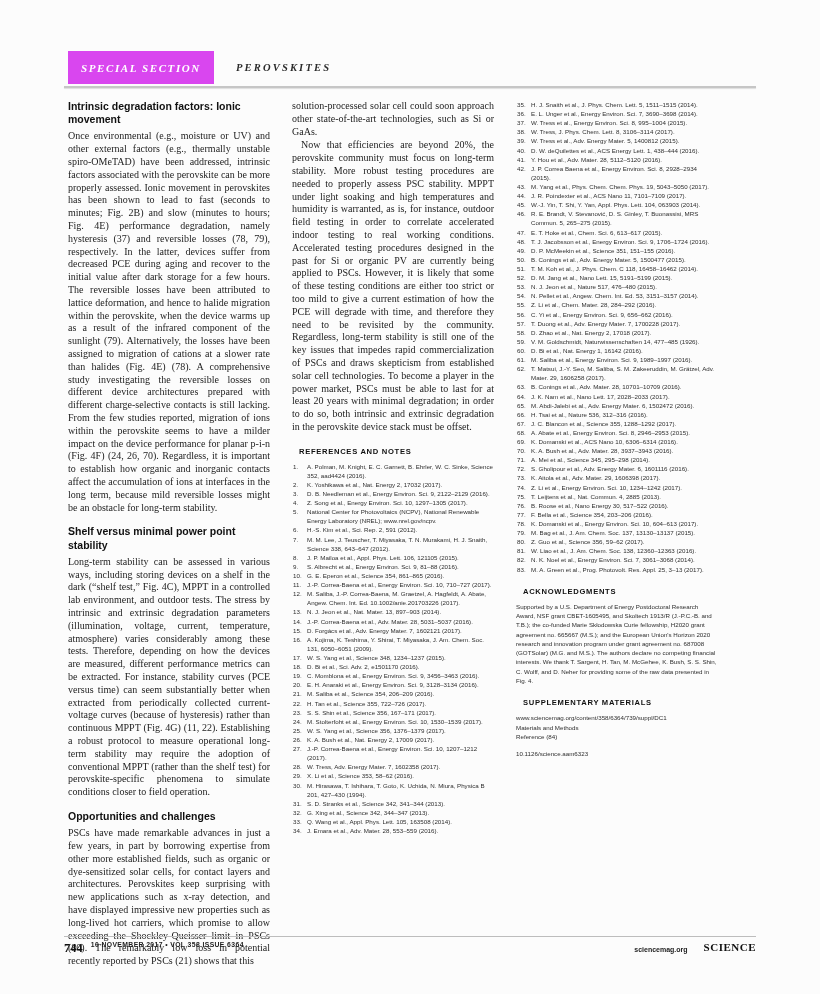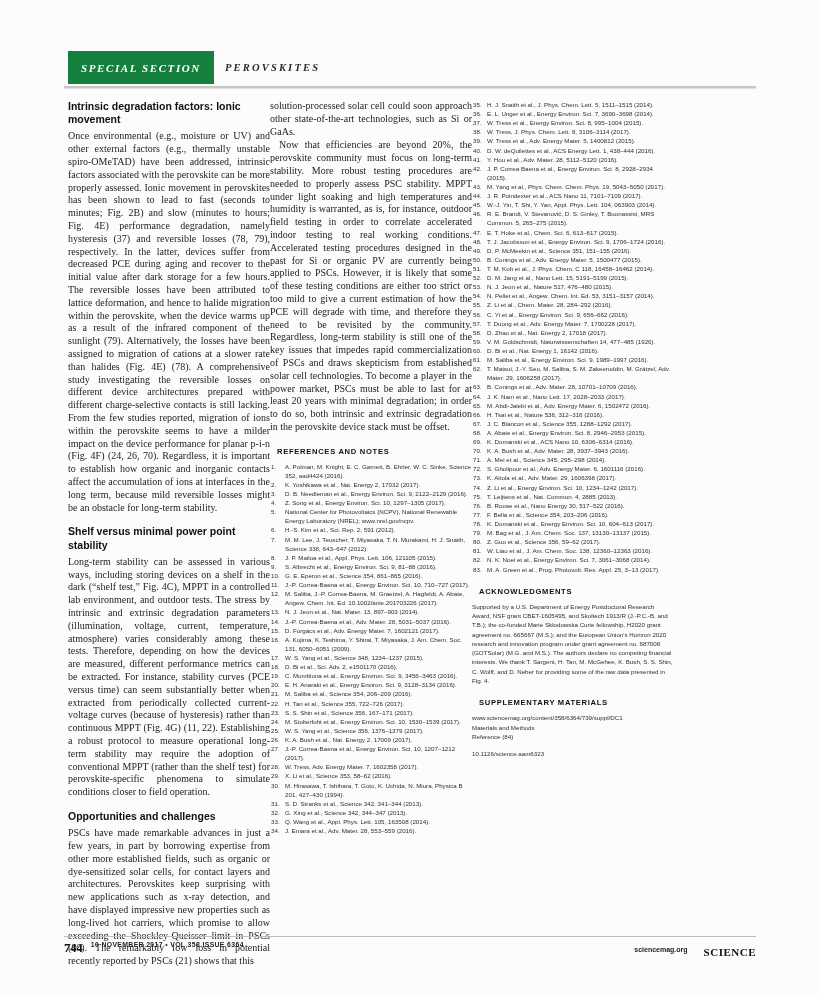--- a/index.html
+++ b/index.html
@@ -2,27 +2,27 @@
 <html><head>
 <meta charset="utf-8">
 <style>
   * { margin:0; padding:0; box-sizing:border-box; }
   html,body { width:820px; height:994px; }
   body { background:#ededed; font-family:"Liberation Serif", serif; }
   .page { position:relative; width:820px; height:994px; background:#fcfcfc; overflow:hidden; color:#1a1a1a; }
 
   
   .header { position:absolute; left:68px; top:51px; height:33px; display:flex; align-items:stretch; }
-  .banner-black { background:#15803d; color:#fff; display:flex; align-items:center; padding:0 13px; }
+  .banner-black { background:#d946ef; color:#fff; display:flex; align-items:center; padding:0 13px; }
   .banner-black span { font-style:italic; font-weight:bold; font-size:11px; letter-spacing:1.6px; }
-  .banner-topic { display:flex; align-items:center; padding-left:11px; font-style:italic; font-weight:bold; font-size:10.5px; letter-spacing:2.2px; color:#2b2b2b; }
+  .banner-topic { display:flex; align-items:center; padding-left:22px; font-style:italic; font-weight:bold; font-size:10.5px; letter-spacing:2.2px; color:#2b2b2b; }
   .header-rule { position:absolute; left:64px; top:86px; width:692px; height:2px; background:#c6c6c6; box-shadow:0 1px 1px rgba(0,0,0,0.12); }
 
   
-  .columns { position:absolute; left:68px; top:100px; width:650px; height:838px; display:flex; }
+  .columns { position:absolute; left:68px; top:100px; width:650px; height:838px; display:flex; gap:22px; }
   .col { width:202px; flex:0 0 202px; }
 
   h2.sec { font-family:"Liberation Sans", sans-serif; font-weight:bold; font-size:10.5px; line-height:1.26; color:#111; margin:0 0 4px 0; }
   h2.sec.mt { margin-top:11px; }
   p.body { font-size:10px; line-height:1.28; text-align:justify; color:#1c1c1c; margin:0 0 1px 0; }
   p.body.indent { text-indent:9px; }
 
   h3.small-head { font-family:"Liberation Sans", sans-serif; font-weight:bold; font-size:7.6px; letter-spacing:0.7px; color:#111; margin:13px 0 6px 0;padding-left:7px; }
 
   ol.refs { list-style:none; font-family:"Liberation Sans", sans-serif; font-size:6.2px; line-height:1.47; color:#2e2e2e; }
@@ -32,21 +32,21 @@
   .ack-text { font-family:"Liberation Sans", sans-serif; font-size:6.2px; line-height:1.5; color:#2e2e2e; text-align:left; }
   .supp-lines div { font-family:"Liberation Sans", sans-serif; font-size:6.2px; line-height:1.5; color:#2e2e2e; }
   .doi { font-family:"Liberation Sans", sans-serif; font-size:6.2px; color:#2e2e2e; margin-top:9px; }
 
   
   .footer-rule { position:absolute; left:64px; top:936px; width:692px; height:1px; background:#bdbdbd; }
   .footer { position:absolute; left:64px; top:941px; width:692px; display:flex; justify-content:space-between; align-items:baseline; }
   .footer-left { display:flex; align-items:flex-start; gap:8px; }
   .page-num { font-family:"Liberation Serif", serif; font-weight:bold; font-size:12.5px; color:#111; }
   .issue-info { font-family:"Liberation Sans", sans-serif; font-size:6.8px; letter-spacing:0.4px; color:#222; font-weight:bold; }
-  .footer-right { display:flex; align-items:flex-start; gap:16px; }
+  .footer-right { display:flex; align-items:flex-end; gap:16px; }
   .site { font-family:"Liberation Sans", sans-serif; font-size:7px; color:#222; font-weight:bold; }
   .magazine { font-family:"Liberation Serif", serif; font-weight:bold; font-size:11px; letter-spacing:0.5px; color:#111; }
 </style>
 </head>
 <body>
 
 <div class="page">
 
   <div class="header">
     <div class="banner-black">

